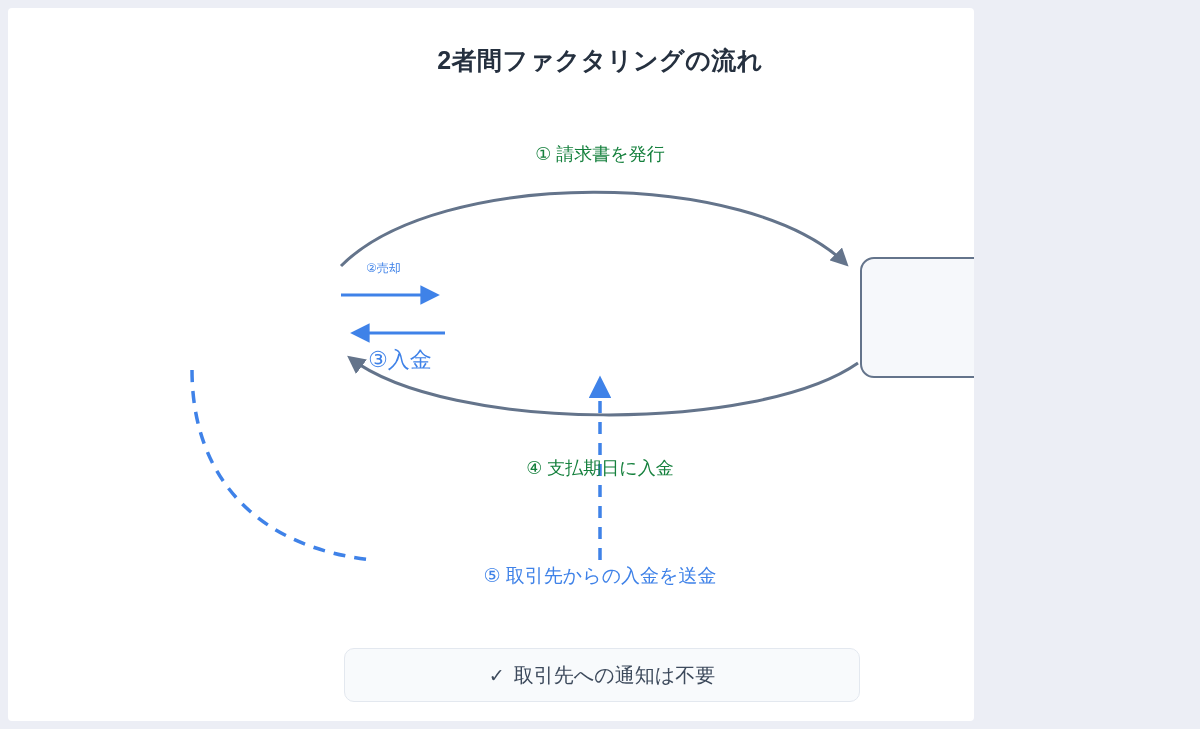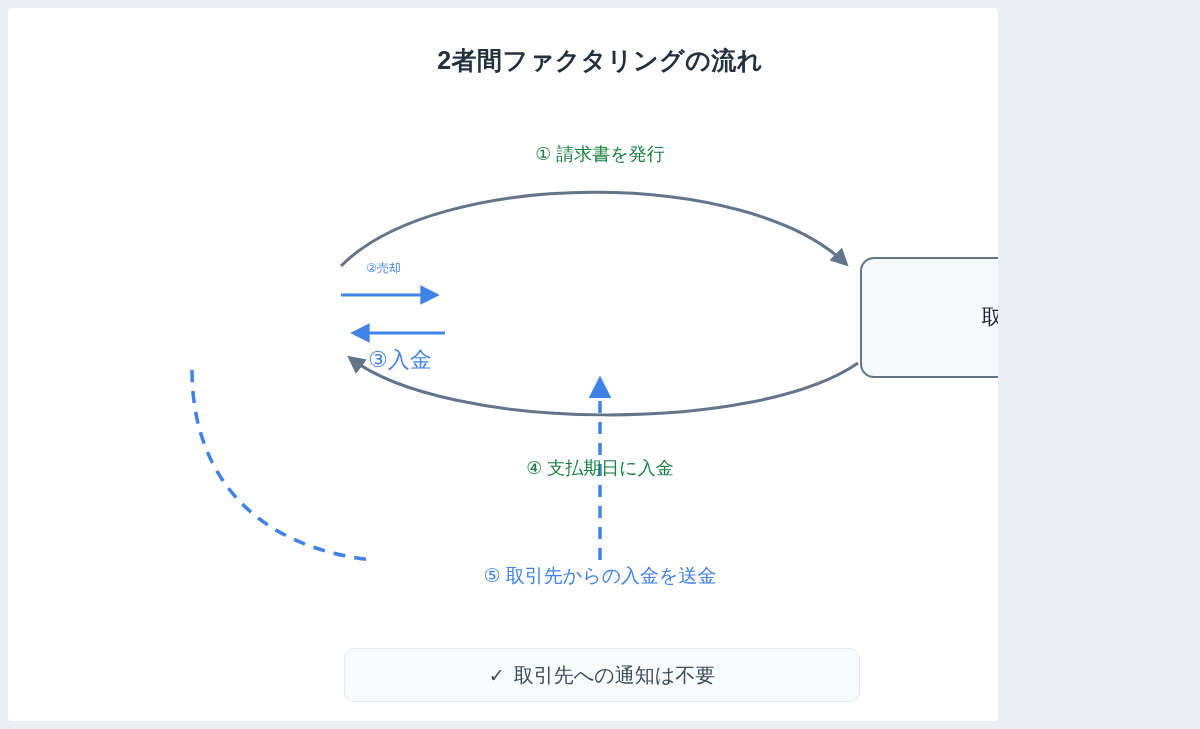--- a/index.html
+++ b/index.html
@@ -15,21 +15,20 @@
   }
   #card {
     position: absolute;
     left: 8px;
     top: 8px;
     width: 966px;
     height: 713px;
     background: #ffffff;
     border-radius: 4px;
     overflow: hidden;
-    padding-left: 24px;
   }
   #diagram-title {
     position: absolute;
     left: 0;
     top: 36px;
     width: 1184px;
     text-align: center;
     font-size: 25px;
     font-weight: bold;
     color: #25303f;

